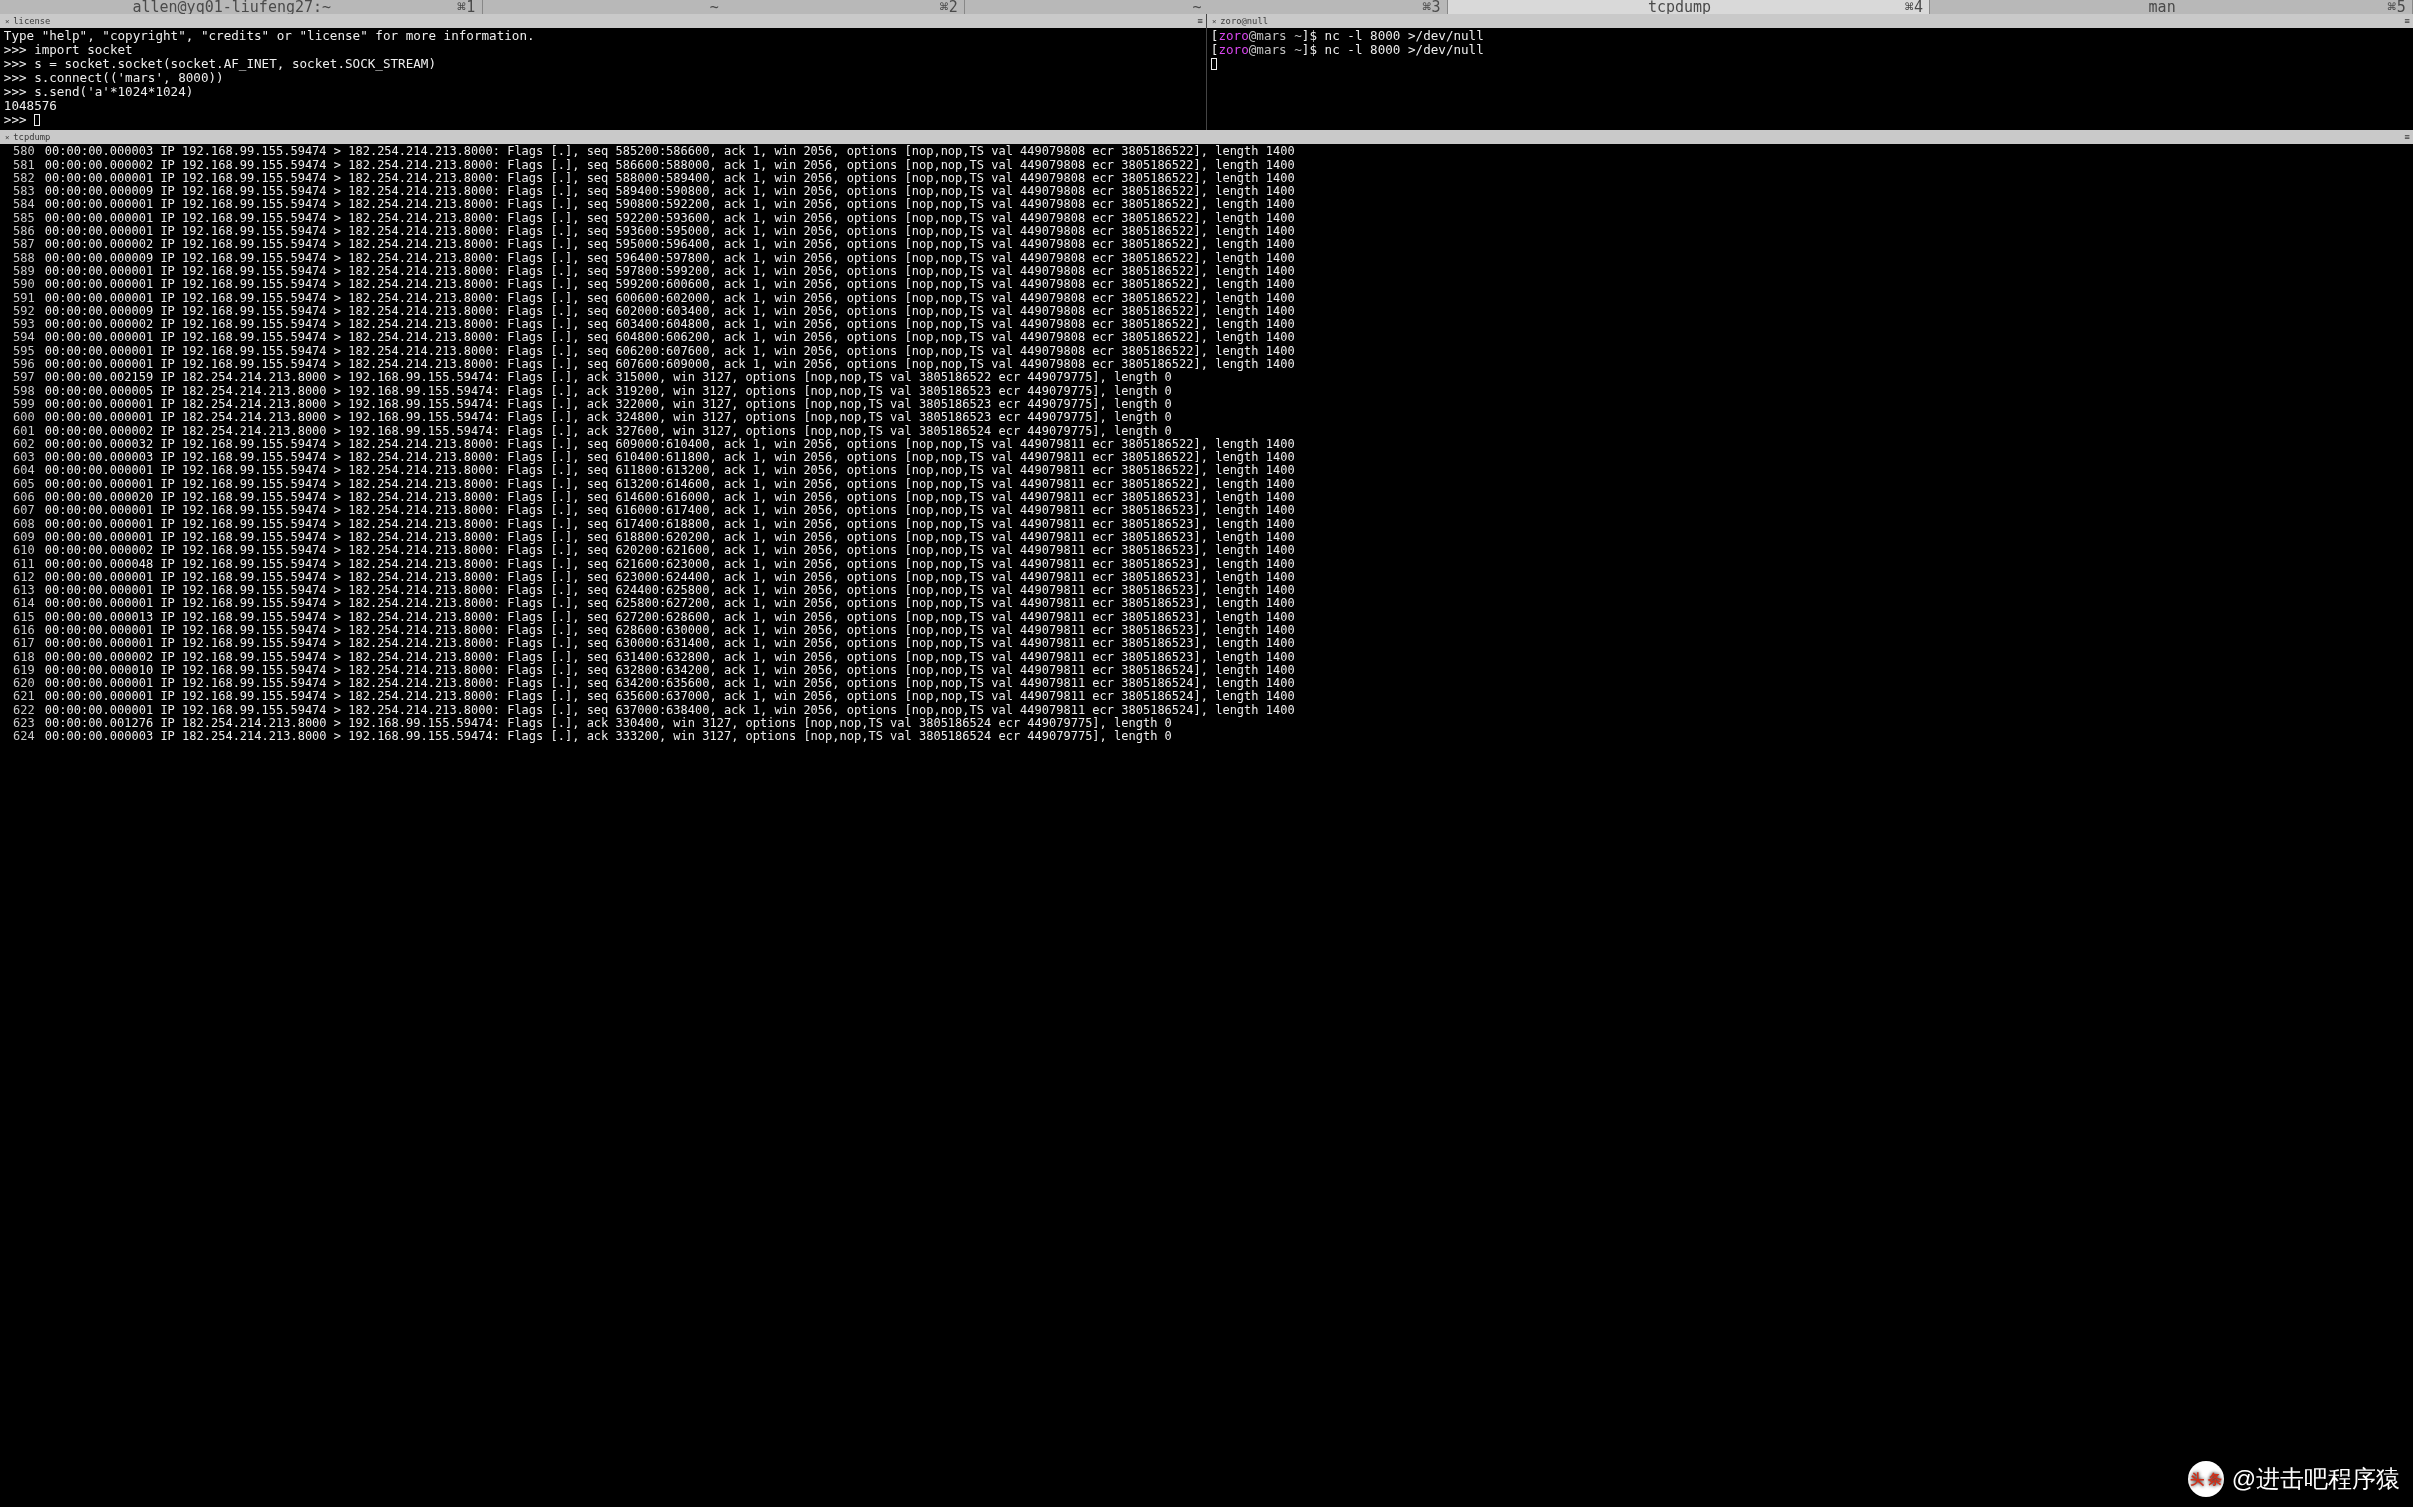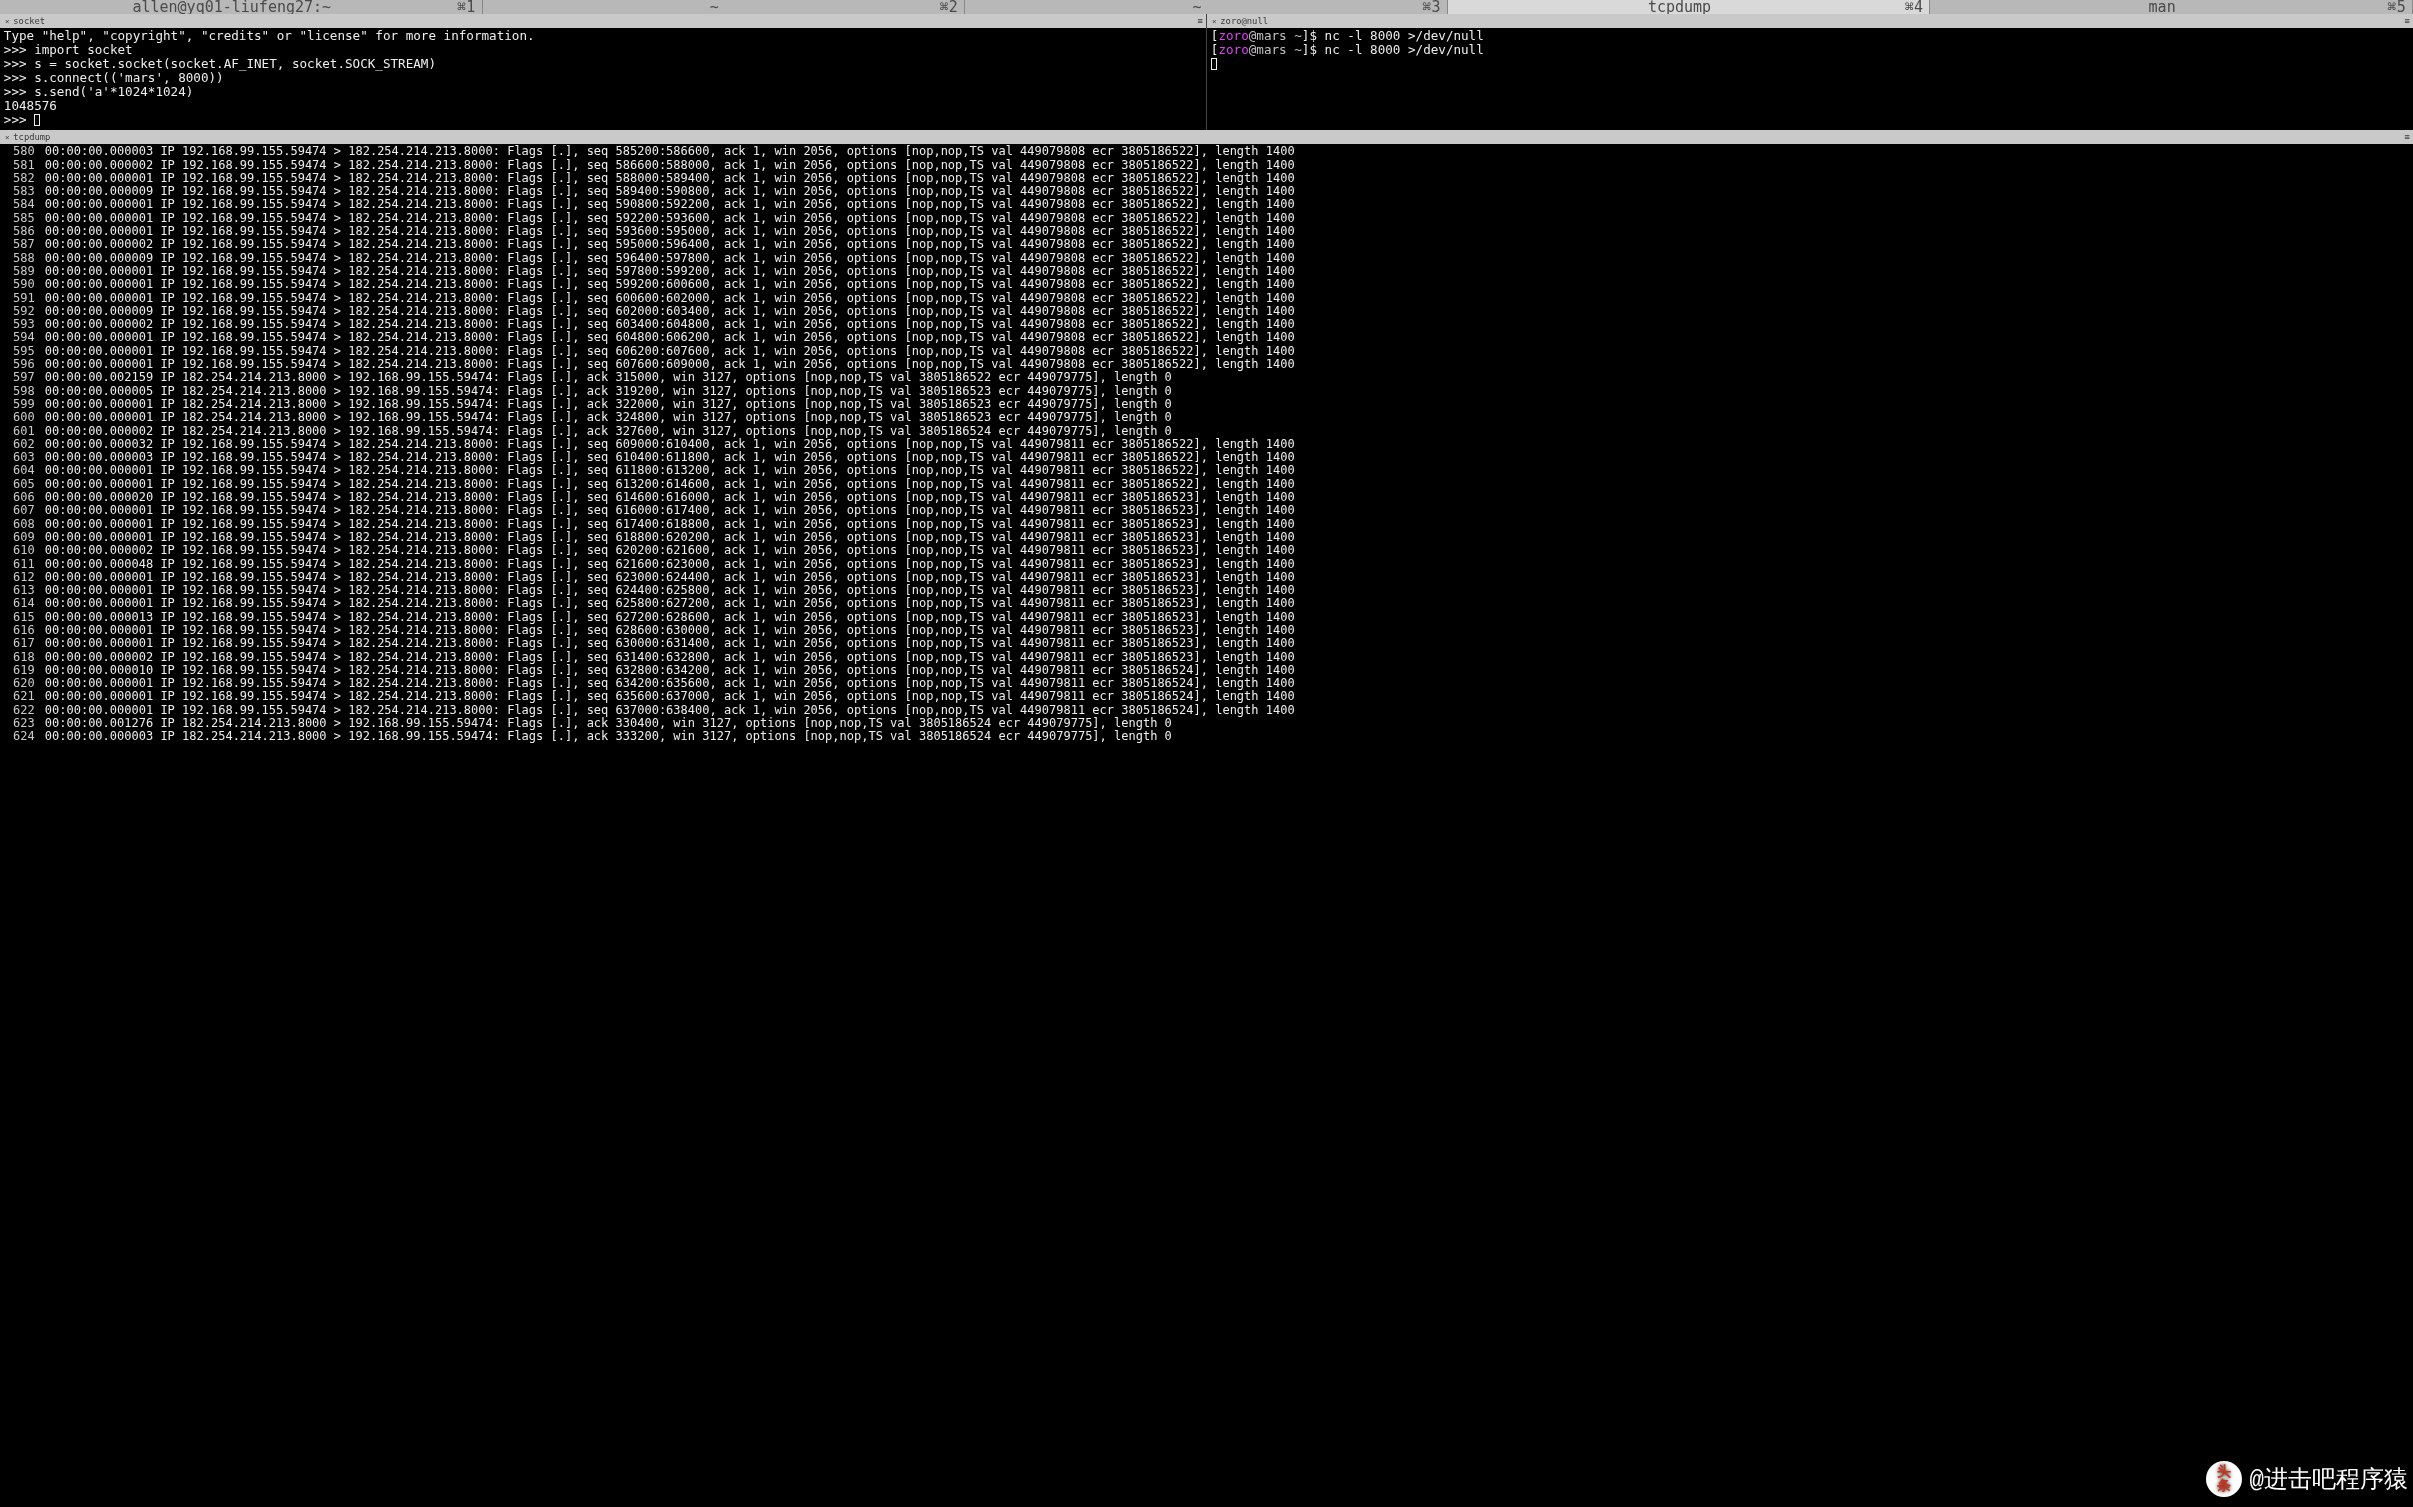--- a/index.html
+++ b/index.html
@@ -29,21 +29,21 @@
 .lower-title .close { margin-right: 3.8px; font-size: 7.5px; cursor: pointer; }
 .lower-title .burger { margin-left: auto; letter-spacing: -1.9px; cursor: pointer; }
 .dump { padding: 1.3px 3.8px; color: #eee; background: #000; white-space: pre; font-size: 12px; line-height: 13.3px; }
 .dump-line { display: block; }
 .dump-line .ln { display: inline-block; width: 31px; text-align: right; color: #ccc; margin-right: 10px; }
 
 
 .cursor { display: inline-block; width: 6.3px; height: 12px; border: 0.6px solid #eee; vertical-align: -1.3px; }
 
 
-.watermark { position: absolute; right: 5px; bottom: 10px; display: flex; align-items: center; gap: 7.5px; color: #fff; font-family: Liberation Mono, monospace; font-size: 24px; font-weight: 500; text-shadow: 0 0 3.8px #000; }
+.watermark { position: absolute; right: 13px; bottom: 10px; display: flex; align-items: center; gap: 7.5px; color: #fff; font-family: Liberation Sans, sans-serif; font-size: 24px; font-weight: 500; text-shadow: 0 0 3.8px #000; }
 .watermark .logo { width: 36px; height: 36px; border-radius: 50%; background: #fff; display: flex; align-items: center; justify-content: center; color: #d0301a; font-weight: 700; font-size: 14px; line-height: 1; text-align: center; }
 </style>
 </head>
 <body>
 
 <div class="tabstrip" id="tabstrip">
     <div class="tab">
       <span class="title">allen@yq01-liufeng27:~</span>
       <span class="key">⌘1</span>
     </div>
@@ -62,21 +62,21 @@
     <div class="tab">
       <span class="title">man</span>
       <span class="key">⌘5</span>
     </div>
   </div>
 
 <div class="upper">
   <div class="pane-left">
     <div class="pane-title">
       <span class="close">×</span>
-      <span>socket</span>
+      <span>license</span>
       <span class="burger">≡</span>
     </div>
     <div class="term" id="term-left"><div>Type "help", "copyright", "credits" or "license" for more information.</div><div>&gt;&gt;&gt; import socket</div><div>&gt;&gt;&gt; s = socket.socket(socket.AF_INET, socket.SOCK_STREAM)</div><div>&gt;&gt;&gt; s.connect(('mars', 8000))</div><div>&gt;&gt;&gt; s.send('a'*1024*1024)</div><div>1048576</div><div>&gt;&gt;&gt; <span class="cursor"></span></div></div>
   </div>
 
   <div class="pane-right">
     <div class="pane-title">
       <span class="close">×</span>
       <span>zoro@null</span>
       <span class="burger">≡</span>

